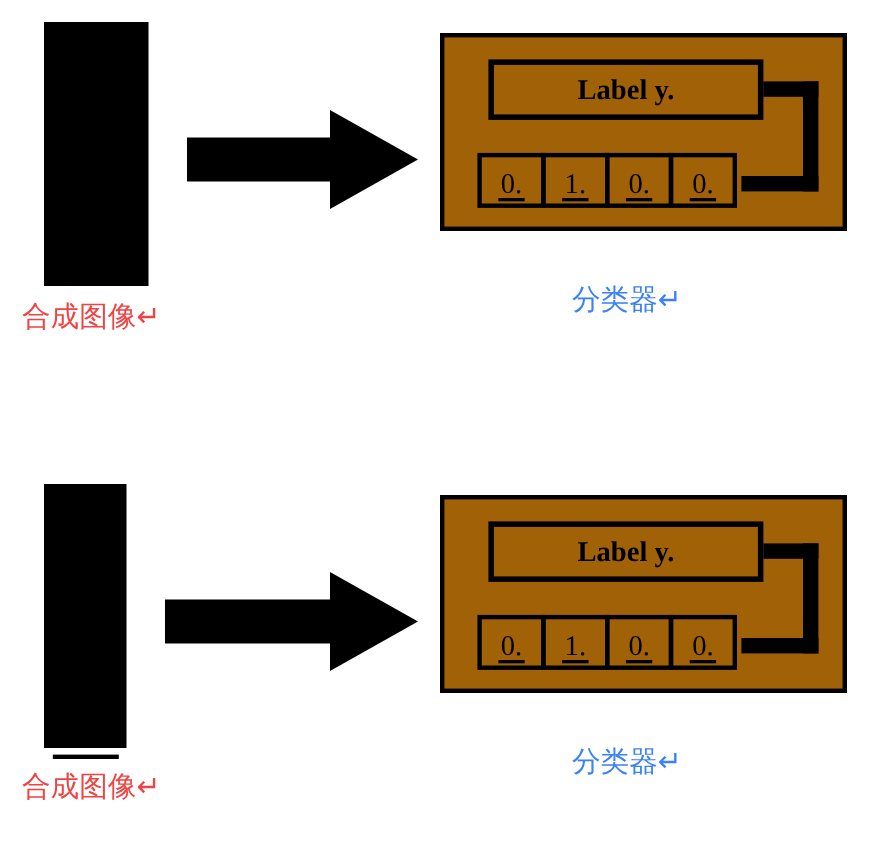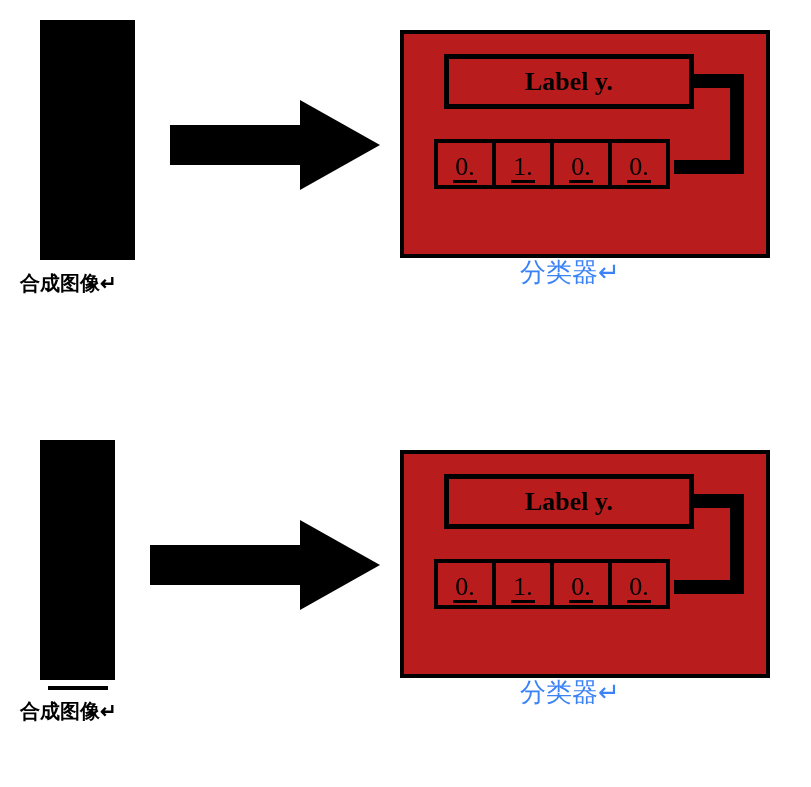--- a/index.html
+++ b/index.html
@@ -33,23 +33,23 @@
     .input-underline {
       position: absolute;
       left: 48px;
       top: 686px;
       width: 60px;
       height: 4px;
       background: #000;
     }
     .input-label {
       position: absolute;
-      font-size: 20px;
-      color: #000000;
-      font-weight: bold;
+      font-size: 26px;
+      color: #ef4444;
+      font-weight: normal;
     }
     .input-label-1 {
       left: 20px;
       top: 270px;
     }
     .input-label-2 {
       left: 20px;
       top: 698px;
     }
     .arrow {
@@ -59,23 +59,23 @@
       left: 170px;
       top: 100px;
     }
     .arrow-2 {
       left: 150px;
       top: 520px;
     }
     .classifier-box {
       position: absolute;
       border: 4px solid #000;
-      background: #b91c1c;
+      background: #a16207;
       width: 370px;
-      height: 228px;
+      height: 180px;
     }
     .classifier-box-1 {
       left: 400px;
       top: 30px;
     }
     .classifier-box-2 {
       left: 400px;
       top: 450px;
     }
     .label-box {

